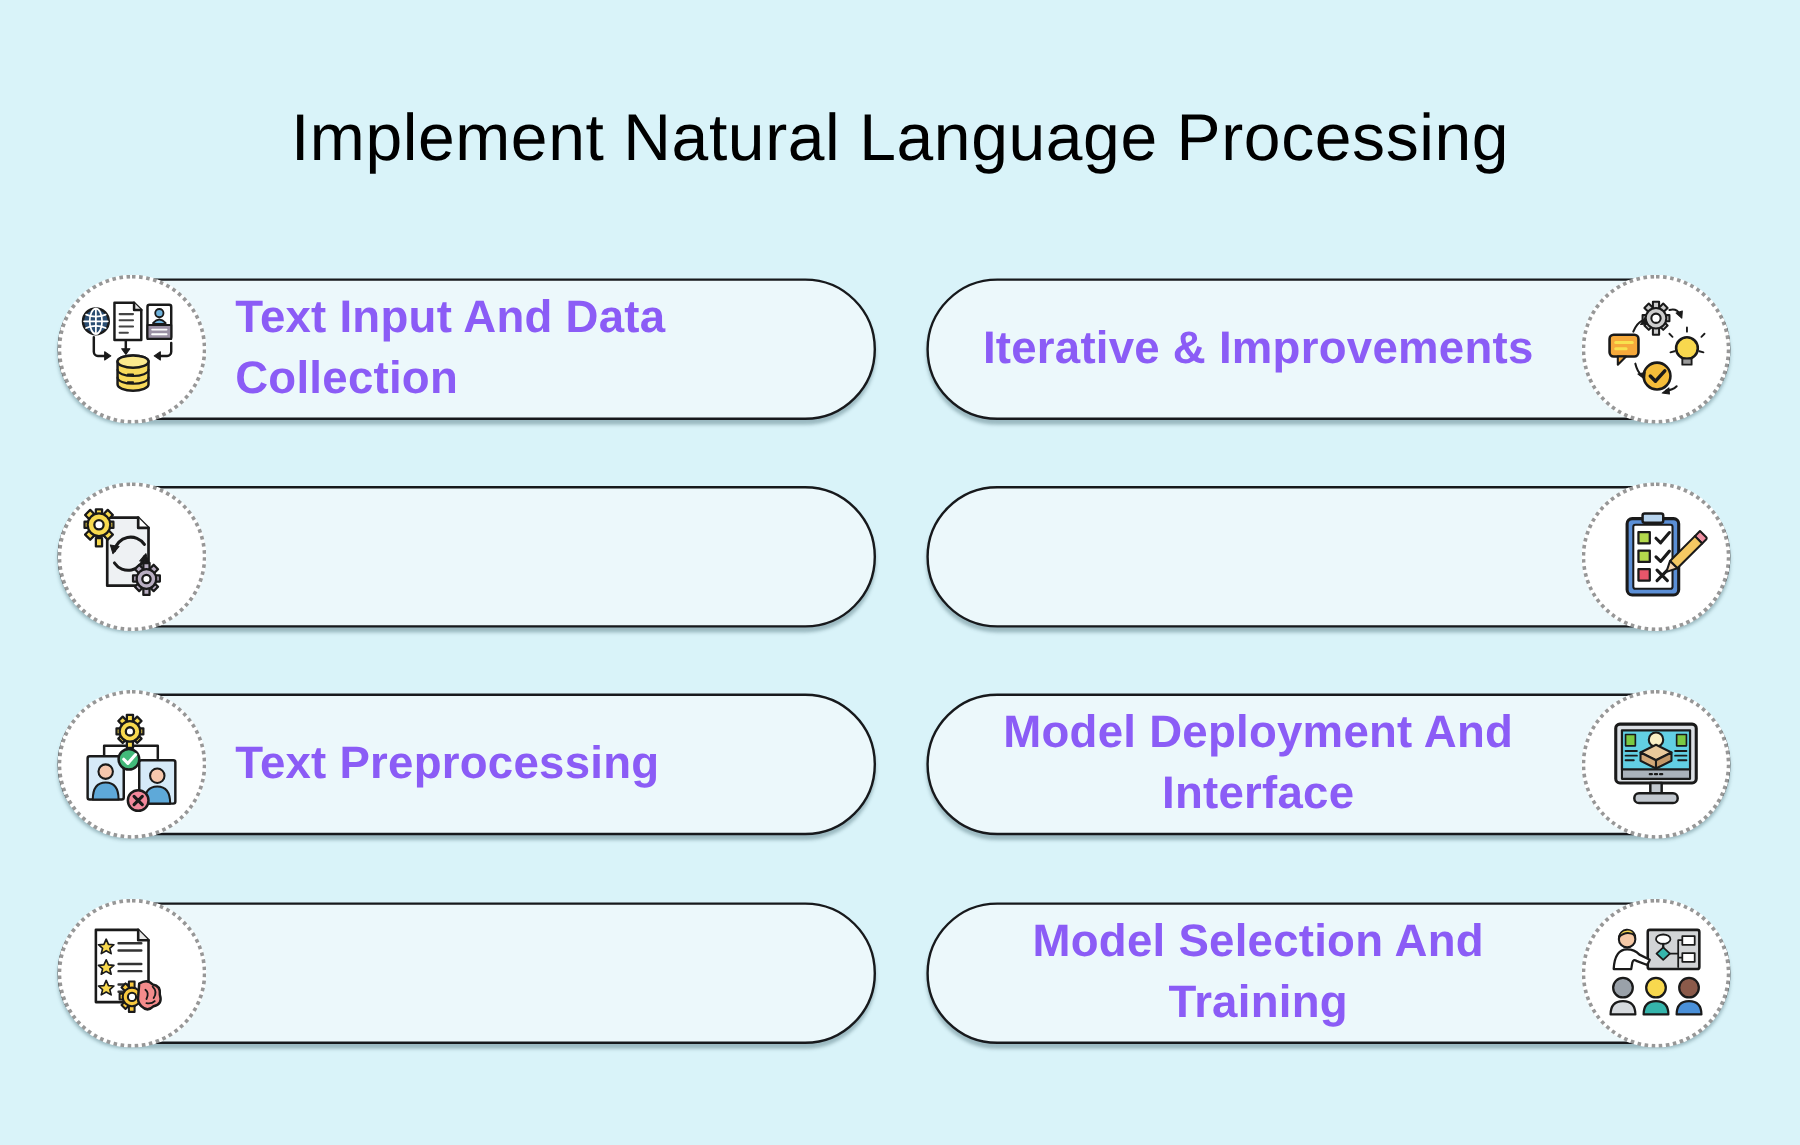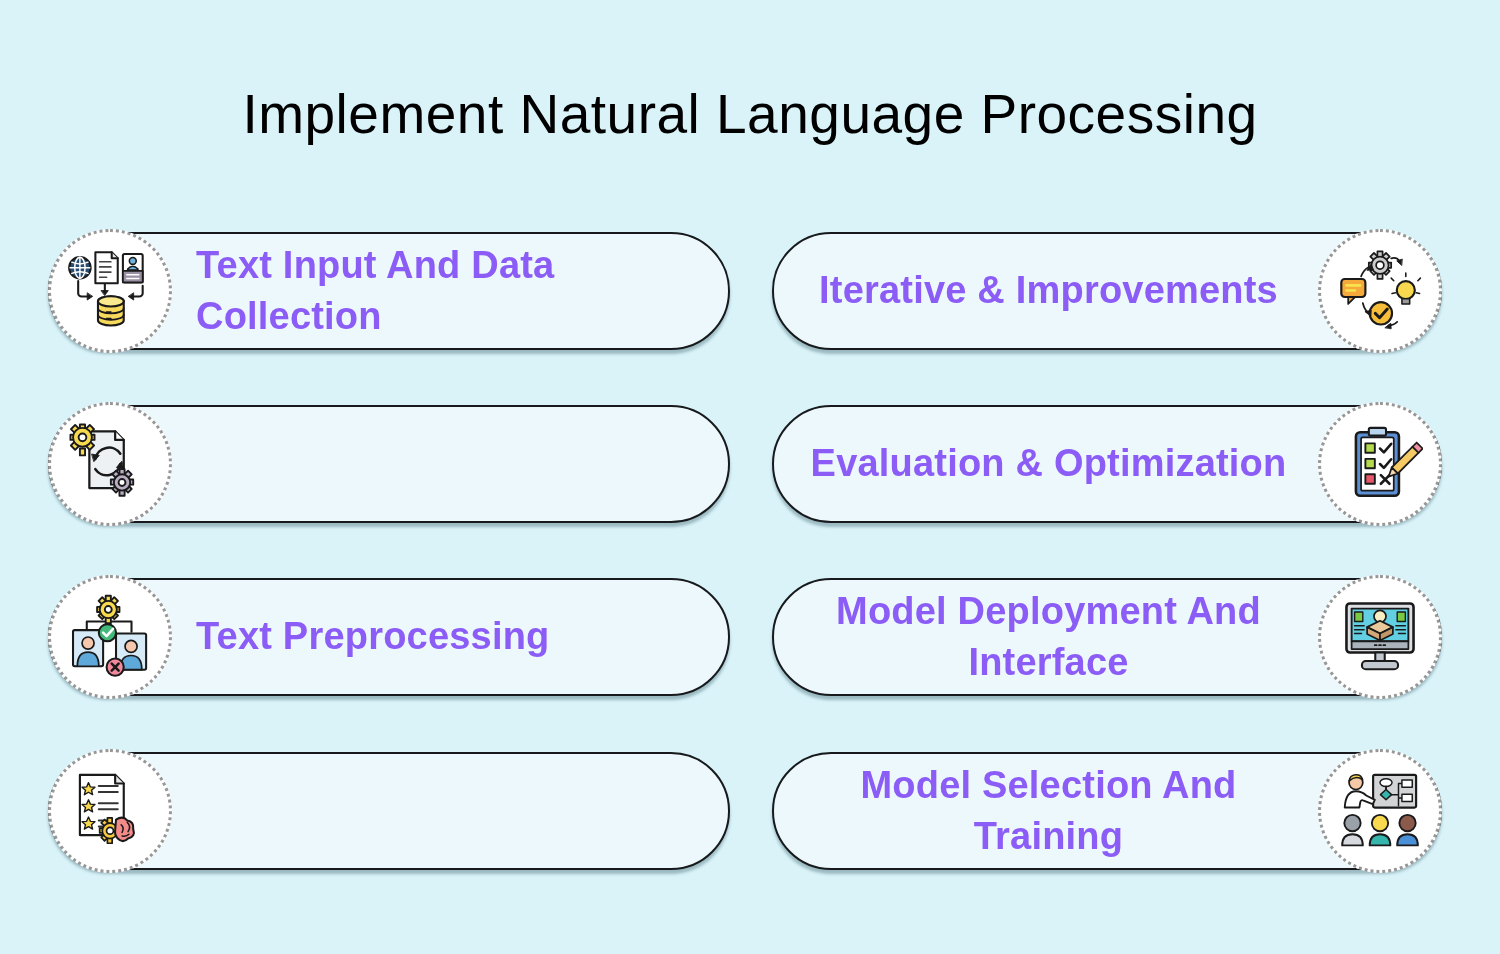--- a/index.html
+++ b/index.html
@@ -252,21 +252,20 @@
         <rect x="33" y="62" width="11" height="11" fill="#e8566a" stroke-width="2.2"></rect>
         <path d="M51,63 l10,10 M61,63 l-10,10" stroke-width="3"></path>
         <g transform="rotate(45 76 48)">
           <rect x="71.5" y="20" width="10" height="7" fill="#ef8fa2" stroke-width="2"></rect>
           <rect x="71.5" y="27" width="10" height="34" fill="#f5c963" stroke-width="2"></rect>
           <polygon points="71.5,61 81.5,61 76.5,71" fill="#f6d7b0" stroke-width="2"></polygon>
         </g>
       </g>
     </svg>
   </div>
-  <div class="card-label">Evaluation &amp; Optimization</div>
 </div>
 
 <div class="card col-right row-3">
   <div class="icon-badge">
     <svg width="86" height="86" viewBox="0 0 100 100">
       <g stroke="#1a1a1a" stroke-width="2.4" stroke-linejoin="round" stroke-linecap="round">
         <rect x="11" y="11" width="78" height="57" rx="4" fill="#dce0e5" stroke-width="3"></rect>
         <rect x="17" y="17" width="66" height="38" fill="#62cfe3" stroke-width="2.2"></rect>
         <rect x="20.5" y="21" width="9.5" height="11" fill="#7ac943" stroke-width="1.6"></rect>
         <path d="M20.5,37 h11 M20.5,41.5 h11 M20.5,46 h8" stroke-width="1.8"></path>

